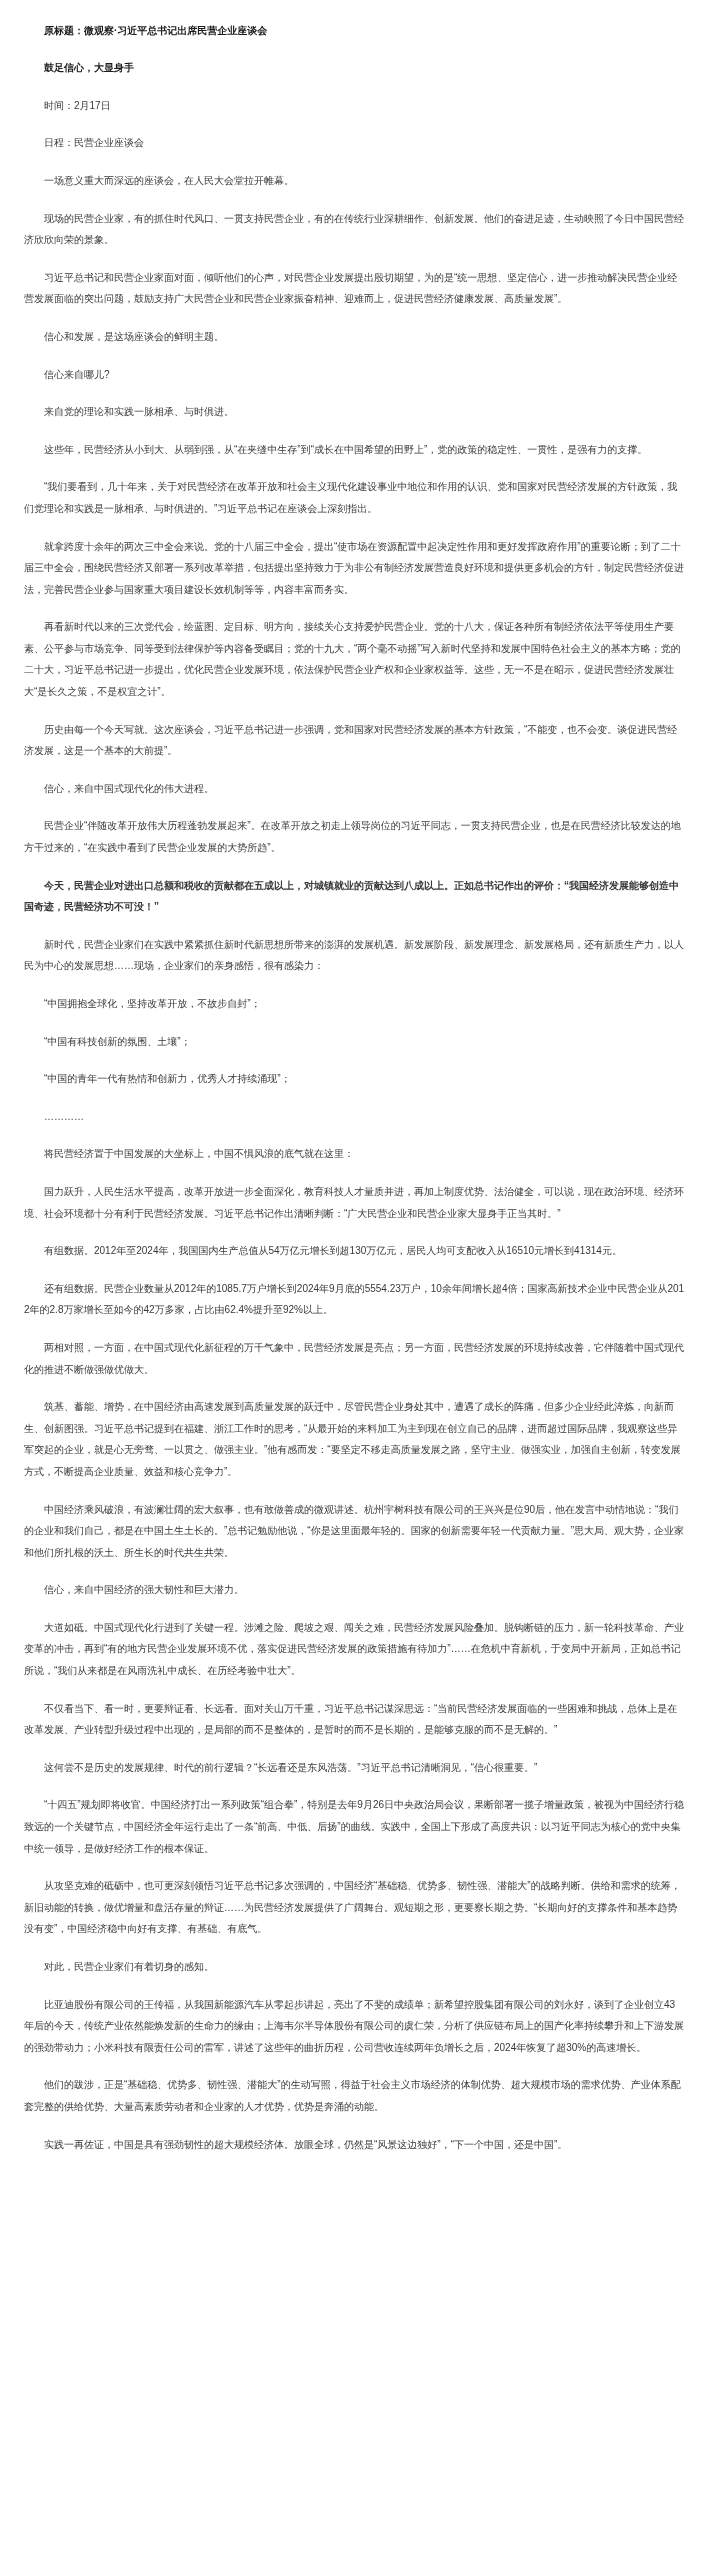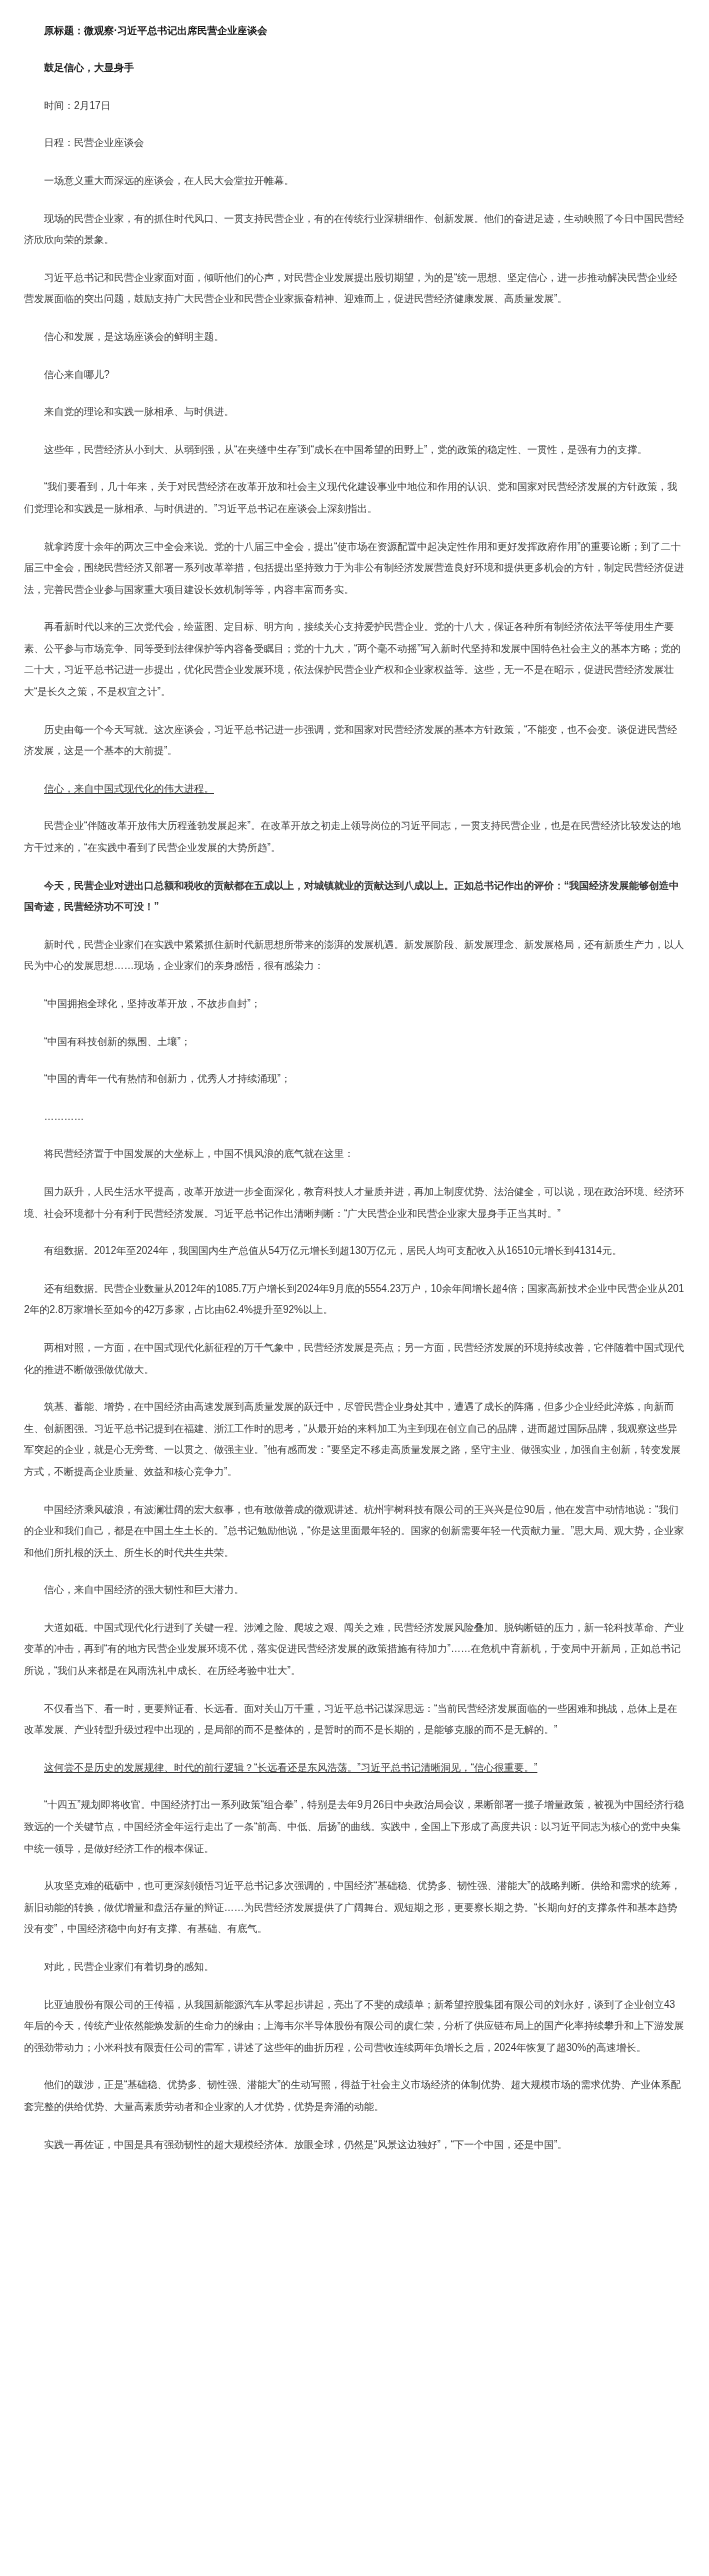--- a/index.html
+++ b/index.html
@@ -43,39 +43,39 @@
       <p class="para" style="color: rgb(56, 56, 56);">现场的民营企业家，有的抓住时代风口、一贯支持民营企业，有的在传统行业深耕细作、创新发展。他们的奋进足迹，生动映照了今日中国民营经济欣欣向荣的景象。</p>
       <p class="para" style="color: rgb(56, 56, 56);">习近平总书记和民营企业家面对面，倾听他们的心声，对民营企业发展提出殷切期望，为的是“统一思想、坚定信心，进一步推动解决民营企业经营发展面临的突出问题，鼓励支持广大民营企业和民营企业家振奋精神、迎难而上，促进民营经济健康发展、高质量发展”。</p>
       <p class="para" style="color: rgb(56, 56, 56);">信心和发展，是这场座谈会的鲜明主题。</p>
       <p class="para" style="color: rgb(56, 56, 56);">信心来自哪儿?</p>
       <p class="para" style="color: rgb(56, 56, 56);">来自党的理论和实践一脉相承、与时俱进。</p>
       <p class="para" style="color: rgb(56, 56, 56);">这些年，民营经济从小到大、从弱到强，从“在夹缝中生存”到“成长在中国希望的田野上”，党的政策的稳定性、一贯性，是强有力的支撑。</p>
       <p class="para" style="color: rgb(56, 56, 56);">“我们要看到，几十年来，关于对民营经济在改革开放和社会主义现代化建设事业中地位和作用的认识、党和国家对民营经济发展的方针政策，我们党理论和实践是一脉相承、与时俱进的。”习近平总书记在座谈会上深刻指出。</p>
       <p class="para" style="color: rgb(56, 56, 56);">就拿跨度十余年的两次三中全会来说。党的十八届三中全会，提出“使市场在资源配置中起决定性作用和更好发挥政府作用”的重要论断；到了二十届三中全会，围绕民营经济又部署一系列改革举措，包括提出坚持致力于为非公有制经济发展营造良好环境和提供更多机会的方针，制定民营经济促进法，完善民营企业参与国家重大项目建设长效机制等等，内容丰富而务实。</p>
       <p class="para" style="color: rgb(56, 56, 56);">再看新时代以来的三次党代会，绘蓝图、定目标、明方向，接续关心支持爱护民营企业。党的十八大，保证各种所有制经济依法平等使用生产要素、公平参与市场竞争、同等受到法律保护等内容备受瞩目；党的十九大，“两个毫不动摇”写入新时代坚持和发展中国特色社会主义的基本方略；党的二十大，习近平总书记进一步提出，优化民营企业发展环境，依法保护民营企业产权和企业家权益等。这些，无一不是在昭示，促进民营经济发展壮大“是长久之策，不是权宜之计”。</p>
       <p class="para" style="color: rgb(56, 56, 56);">历史由每一个今天写就。这次座谈会，习近平总书记进一步强调，党和国家对民营经济发展的基本方针政策，“不能变，也不会变。谈促进民营经济发展，这是一个基本的大前提”。</p>
-      <p class="para" style="color: rgb(56, 56, 56); text-decoration: underline;">信心，来自中国式现代化的伟大进程。</p>
+      <p class="para" style="color: rgb(56, 56, 56);">信心，来自中国式现代化的伟大进程。</p>
       <p class="para" style="color: rgb(56, 56, 56);">民营企业“伴随改革开放伟大历程蓬勃发展起来”。在改革开放之初走上领导岗位的习近平同志，一贯支持民营企业，也是在民营经济比较发达的地方干过来的，“在实践中看到了民营企业发展的大势所趋”。</p>
       <p class="para" style="color: rgb(56, 56, 56); font-weight: bold;">今天，民营企业对进出口总额和税收的贡献都在五成以上，对城镇就业的贡献达到八成以上。正如总书记作出的评价：“我国经济发展能够创造中国奇迹，民营经济功不可没！”</p>
       <p class="para" style="color: rgb(56, 56, 56);">新时代，民营企业家们在实践中紧紧抓住新时代新思想所带来的澎湃的发展机遇。新发展阶段、新发展理念、新发展格局，还有新质生产力，以人民为中心的发展思想……现场，企业家们的亲身感悟，很有感染力：</p>
       <p class="para" style="color: rgb(56, 56, 56);">“中国拥抱全球化，坚持改革开放，不故步自封”；</p>
       <p class="para" style="color: rgb(56, 56, 56);">“中国有科技创新的氛围、土壤”；</p>
       <p class="para" style="color: rgb(56, 56, 56);">“中国的青年一代有热情和创新力，优秀人才持续涌现”；</p>
       <p class="para" style="color: rgb(56, 56, 56);">…………</p>
       <p class="para" style="color: rgb(56, 56, 56);">将民营经济置于中国发展的大坐标上，中国不惧风浪的底气就在这里：</p>
       <p class="para" style="color: rgb(56, 56, 56);">国力跃升，人民生活水平提高，改革开放进一步全面深化，教育科技人才量质并进，再加上制度优势、法治健全，可以说，现在政治环境、经济环境、社会环境都十分有利于民营经济发展。习近平总书记作出清晰判断：“广大民营企业和民营企业家大显身手正当其时。”</p>
       <p class="para" style="color: rgb(56, 56, 56);">有组数据。2012年至2024年，我国国内生产总值从54万亿元增长到超130万亿元，居民人均可支配收入从16510元增长到41314元。</p>
       <p class="para" style="color: rgb(56, 56, 56);">还有组数据。民营企业数量从2012年的1085.7万户增长到2024年9月底的5554.23万户，10余年间增长超4倍；国家高新技术企业中民营企业从2012年的2.8万家增长至如今的42万多家，占比由62.4%提升至92%以上。</p>
       <p class="para" style="color: rgb(56, 56, 56);">两相对照，一方面，在中国式现代化新征程的万千气象中，民营经济发展是亮点；另一方面，民营经济发展的环境持续改善，它伴随着中国式现代化的推进不断做强做优做大。</p>
       <p class="para" style="color: rgb(56, 56, 56);">筑基、蓄能、增势，在中国经济由高速发展到高质量发展的跃迁中，尽管民营企业身处其中，遭遇了成长的阵痛，但多少企业经此淬炼，向新而生、创新图强。习近平总书记提到在福建、浙江工作时的思考，“从最开始的来料加工为主到现在创立自己的品牌，进而超过国际品牌，我观察这些异军突起的企业，就是心无旁骛、一以贯之、做强主业。”他有感而发：“要坚定不移走高质量发展之路，坚守主业、做强实业，加强自主创新，转变发展方式，不断提高企业质量、效益和核心竞争力”。</p>
       <p class="para" style="color: rgb(56, 56, 56);">中国经济乘风破浪，有波澜壮阔的宏大叙事，也有敢做善成的微观讲述。杭州宇树科技有限公司的王兴兴是位90后，他在发言中动情地说：“我们的企业和我们自己，都是在中国土生土长的。”总书记勉励他说，“你是这里面最年轻的。国家的创新需要年轻一代贡献力量。”思大局、观大势，企业家和他们所扎根的沃土、所生长的时代共生共荣。</p>
       <p class="para" style="color: rgb(56, 56, 56);">信心，来自中国经济的强大韧性和巨大潜力。</p>
       <p class="para" style="color: rgb(56, 56, 56);">大道如砥。中国式现代化行进到了关键一程。涉滩之险、爬坡之艰、闯关之难，民营经济发展风险叠加。脱钩断链的压力，新一轮科技革命、产业变革的冲击，再到“有的地方民营企业发展环境不优，落实促进民营经济发展的政策措施有待加力”……在危机中育新机，于变局中开新局，正如总书记所说，“我们从来都是在风雨洗礼中成长、在历经考验中壮大”。</p>
       <p class="para" style="color: rgb(56, 56, 56);">不仅看当下、看一时，更要辩证看、长远看。面对关山万千重，习近平总书记谋深思远：“当前民营经济发展面临的一些困难和挑战，总体上是在改革发展、产业转型升级过程中出现的，是局部的而不是整体的，是暂时的而不是长期的，是能够克服的而不是无解的。”</p>
-      <p class="para" style="color: rgb(56, 56, 56); text-decoration: underline;">这何尝不是历史的发展规律、时代的前行逻辑？“长远看还是东风浩荡。”习近平总书记清晰洞见，“信心很重要。”</p>
+      <p class="para" style="color: rgb(56, 56, 56);">这何尝不是历史的发展规律、时代的前行逻辑？“长远看还是东风浩荡。”习近平总书记清晰洞见，“信心很重要。”</p>
       <p class="para" style="color: rgb(56, 56, 56);">“十四五”规划即将收官。中国经济打出一系列政策“组合拳”，特别是去年9月26日中央政治局会议，果断部署一揽子增量政策，被视为中国经济行稳致远的一个关键节点，中国经济全年运行走出了一条“前高、中低、后扬”的曲线。实践中，全国上下形成了高度共识：以习近平同志为核心的党中央集中统一领导，是做好经济工作的根本保证。</p>
       <p class="para" style="color: rgb(56, 56, 56);">从攻坚克难的砥砺中，也可更深刻领悟习近平总书记多次强调的，中国经济“基础稳、优势多、韧性强、潜能大”的战略判断。供给和需求的统筹，新旧动能的转换，做优增量和盘活存量的辩证……为民营经济发展提供了广阔舞台。观短期之形，更要察长期之势。“长期向好的支撑条件和基本趋势没有变”，中国经济稳中向好有支撑、有基础、有底气。</p>
       <p class="para" style="color: rgb(56, 56, 56);">对此，民营企业家们有着切身的感知。</p>
       <p class="para" style="color: rgb(56, 56, 56);">比亚迪股份有限公司的王传福，从我国新能源汽车从零起步讲起，亮出了不斐的成绩单；新希望控股集团有限公司的刘永好，谈到了企业创立43年后的今天，传统产业依然能焕发新的生命力的缘由；上海韦尔半导体股份有限公司的虞仁荣，分析了供应链布局上的国产化率持续攀升和上下游发展的强劲带动力；小米科技有限责任公司的雷军，讲述了这些年的曲折历程，公司营收连续两年负增长之后，2024年恢复了超30%的高速增长。</p>
       <p class="para" style="color: rgb(56, 56, 56);">他们的跋涉，正是“基础稳、优势多、韧性强、潜能大”的生动写照，得益于社会主义市场经济的体制优势、超大规模市场的需求优势、产业体系配套完整的供给优势、大量高素质劳动者和企业家的人才优势，优势是奔涌的动能。</p>
       <p class="para" style="color: rgb(56, 56, 56);">实践一再佐证，中国是具有强劲韧性的超大规模经济体。放眼全球，仍然是“风景这边独好”，“下一个中国，还是中国”。</p>
     </div>
 </div>
 
 

